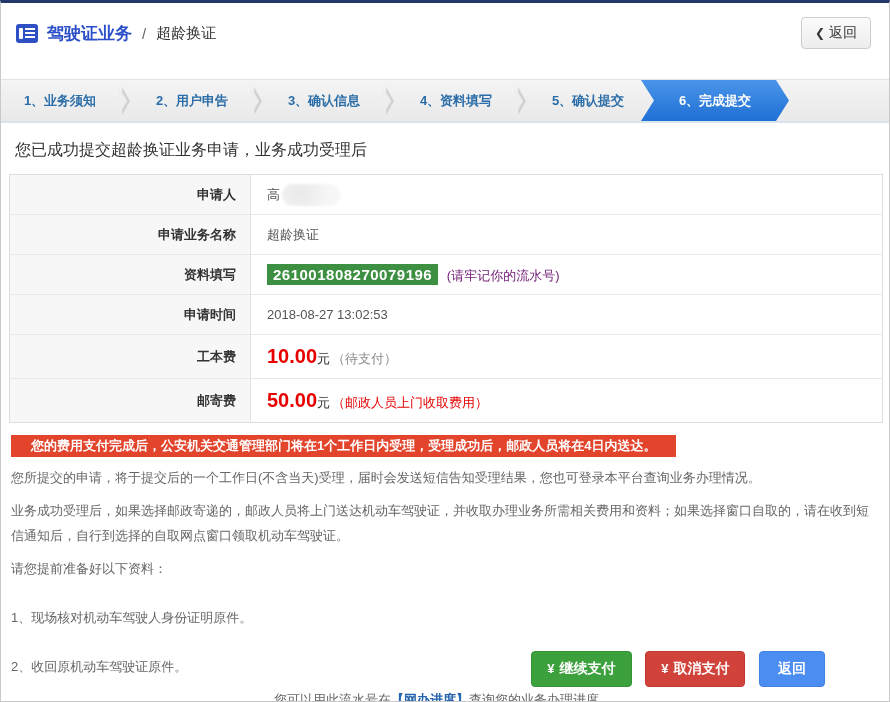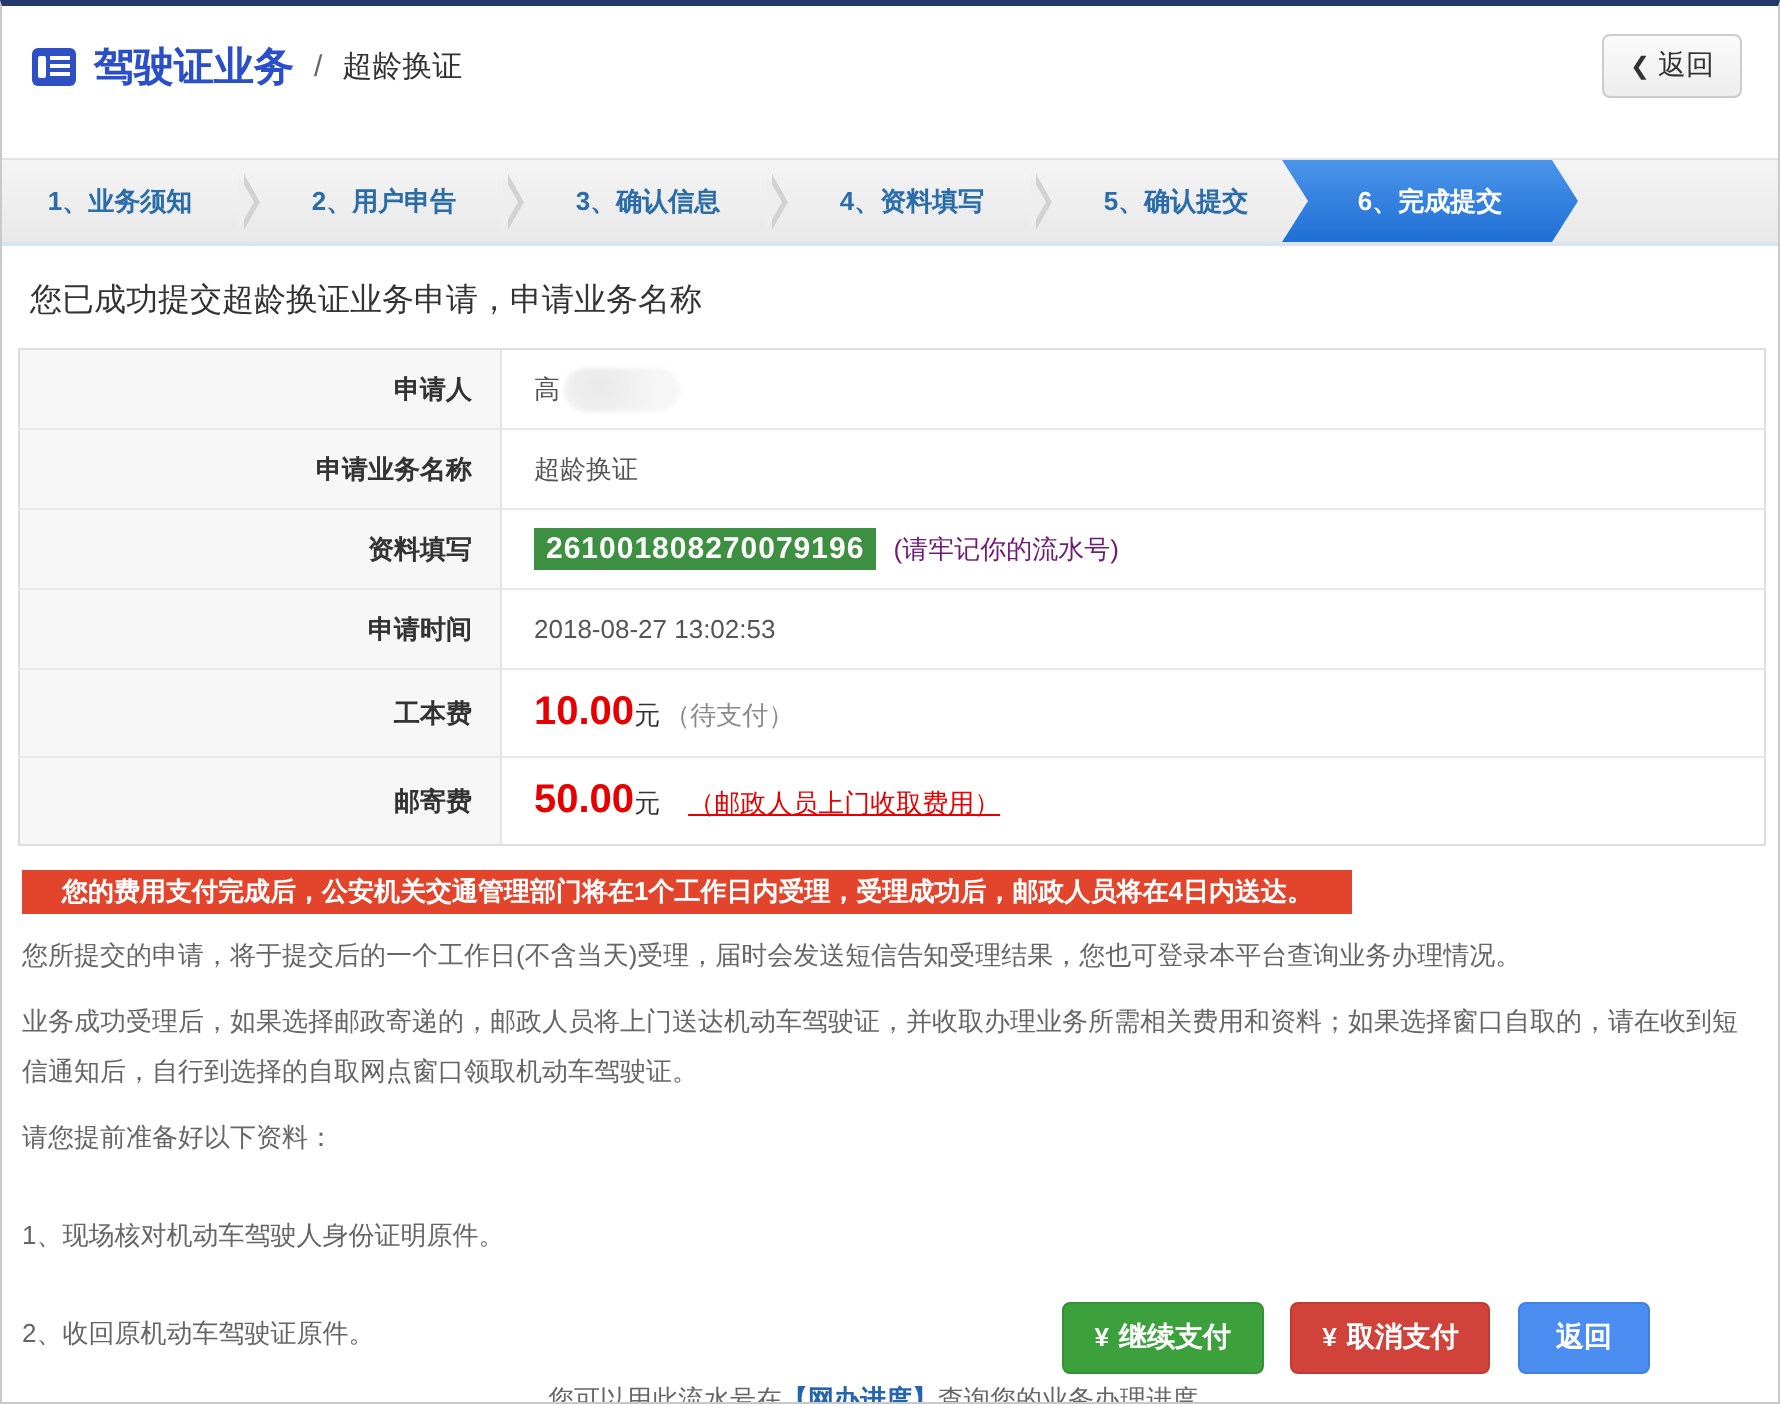--- a/index.html
+++ b/index.html
@@ -8,21 +8,21 @@
     font-family:"Liberation Sans","DejaVu Sans",sans-serif;
     background:#fff; color:#333; font-size:13px;
     border:1px solid #c9c9c9; border-top:3px solid #24386b;
     width:890px; height:702px; overflow:hidden; position:relative;
   }
 
   
   .header { display:flex; align-items:center; padding:14px 12px 12px 14px; }
   .header .title-wrap { display:flex; align-items:center; gap:8px; flex:1; }
   .hdr-icon { width:24px; height:21px; display:inline-block; }
-  .page-title { font-size:20px; font-weight:bold; color:#2b4fc8; }
+  .page-title { font-size:17px; font-weight:bold; color:#2b4fc8; }
   .crumb-sep { font-size:15px; color:#666; margin:0 2px; }
   .crumb-sub { font-size:15px; color:#333; }
   .back-btn {
     border:1px solid #ccc; border-radius:4px; cursor:pointer;
     background:linear-gradient(#fbfbfb,#ededed);
     padding:6px 13px; font-size:14px; color:#333; margin-right:6px;
     font-family:inherit; display:inline-flex; align-items:center; gap:4px;
   }
   .back-btn .chev { font-size:12px; font-weight:bold; }
 
@@ -69,21 +69,21 @@
     filter:blur(1px);
   }
   .serial-badge {
     display:inline-block; background:#3d8f41; color:#fff; font-weight:bold;
     font-size:15px; padding:2px 6px; letter-spacing:0.5px;
   }
   .serial-note { color:#701a75; margin-left:5px; }
   .price { color:#e60000; font-size:20px; font-weight:bold; }
   .unit { color:#333; font-size:13px; }
   .fee-note-gray { color:#8a8a8a; margin-left:2px; }
-  .fee-note-red { color:#e60000; margin-left:14px;text-decoration:underline; }
+  .fee-note-red { color:#e60000; margin-left:2px; }
 
   
   .notice-wrap { margin:12px 14px 0 10px; }
   .notice-hl {
     display:inline-block; background:#e2442c; color:#fff; font-weight:bold;
     font-size:13px; padding:3px 20px; line-height:16px;
   }
   .body-text { margin:0 14px 0 10px; color:#666; }
   .body-text p { line-height:25px; margin-top:8px; font-size:13px; }
   .body-text p.tight { margin-top:24px; }
@@ -145,21 +145,21 @@
   <div class="step">4、资料填写</div>
   <div class="sep">
       <i class="c1"></i>
       <i class="c2"></i>
     </div>
   <div class="step">5、确认提交</div>
   <div class="step active">6、完成提交</div>
   <div class="filler"></div>
 </div>
 
-<div class="success-heading">您已成功提交超龄换证业务申请，申请业务名称</div>
+<div class="success-heading">您已成功提交超龄换证业务申请，业务成功受理后</div>
 
 <table class="info-table">
   <tbody>
       <tr>
     <td class="lbl">申请人</td>
     <td class="val">
       <span class="blur-wrap">
         <span>高</span>
         <span class="privacy-blur"></span>
       </span>

